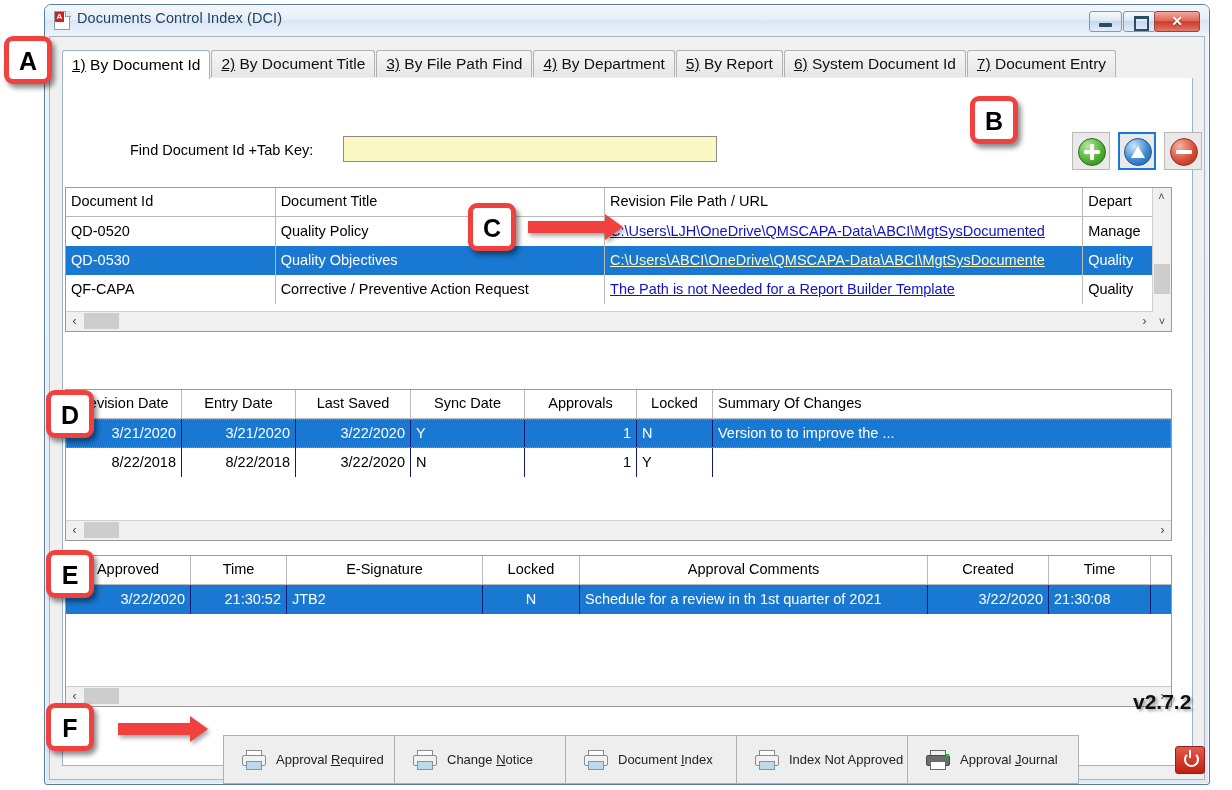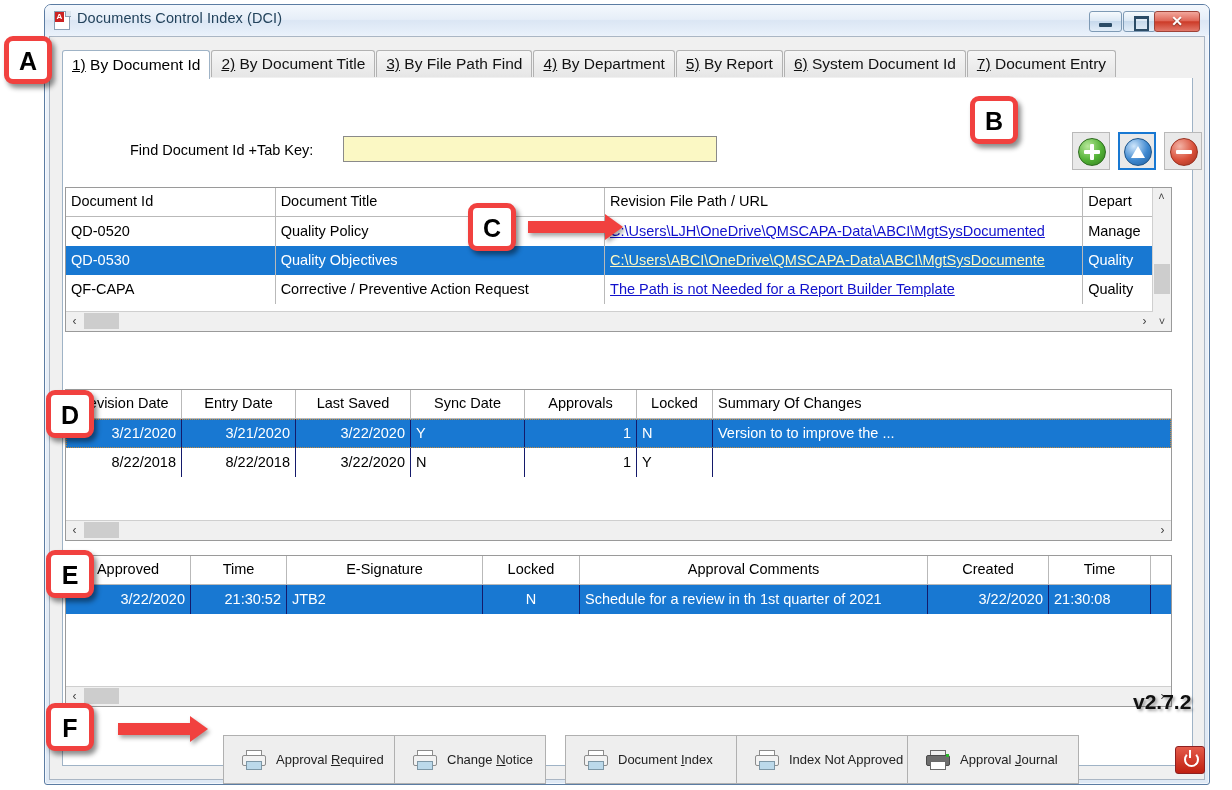--- a/index.html
+++ b/index.html
@@ -304,21 +304,21 @@
       <div id="vmark">v2.7.2</div>
 
       <div class="pbtn" style="left:160px;width:172px">
         <div class="prn">
             <div class="top"></div>
             <div class="body"></div>
             <div class="out"></div>
           </div>
         <div class="lbl"><span>Approval </span><u>R</u><span>equired</span></div>
       </div>
-      <div class="pbtn" style="left:331px;width:152px">
+      <div class="pbtn" style="left:331px;width:172px">
         <div class="prn">
             <div class="top"></div>
             <div class="body"></div>
             <div class="out"></div>
           </div>
         <div class="lbl"><span>Change </span><u>N</u><span>otice</span></div>
       </div>
       <div class="pbtn" style="left:502px;width:172px">
         <div class="prn">
             <div class="top"></div>

